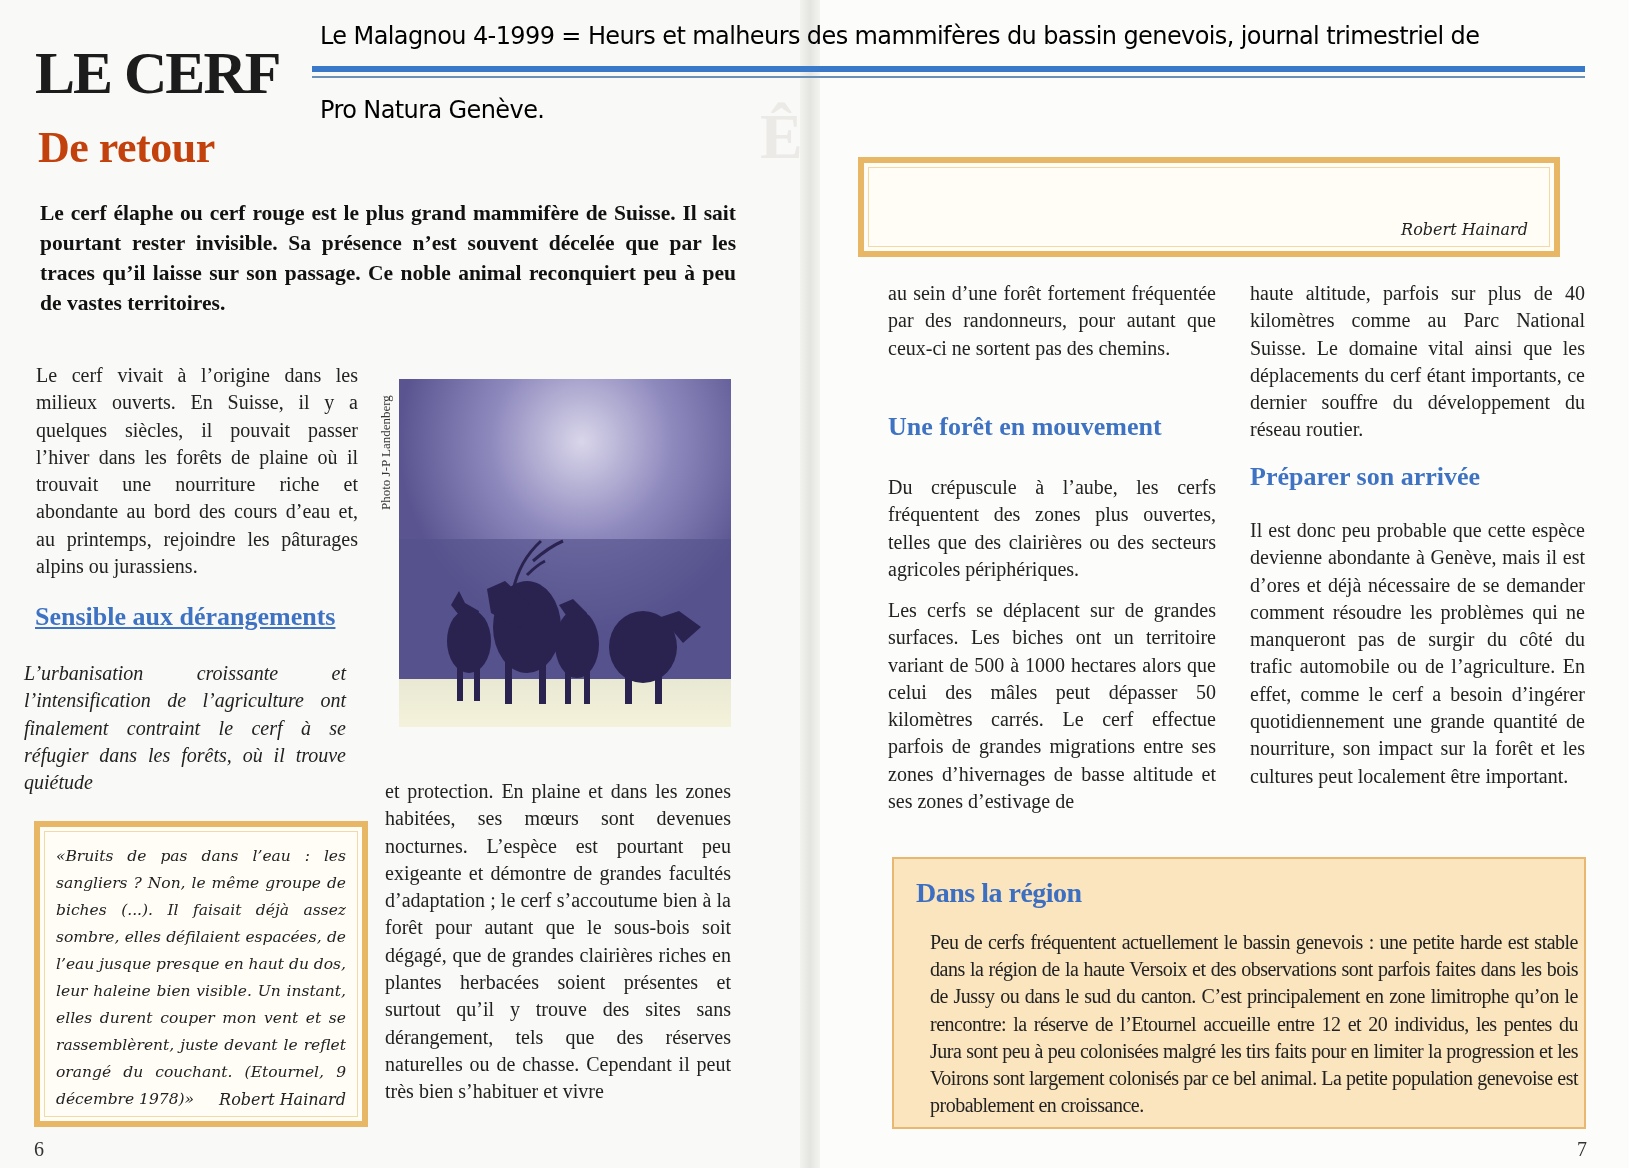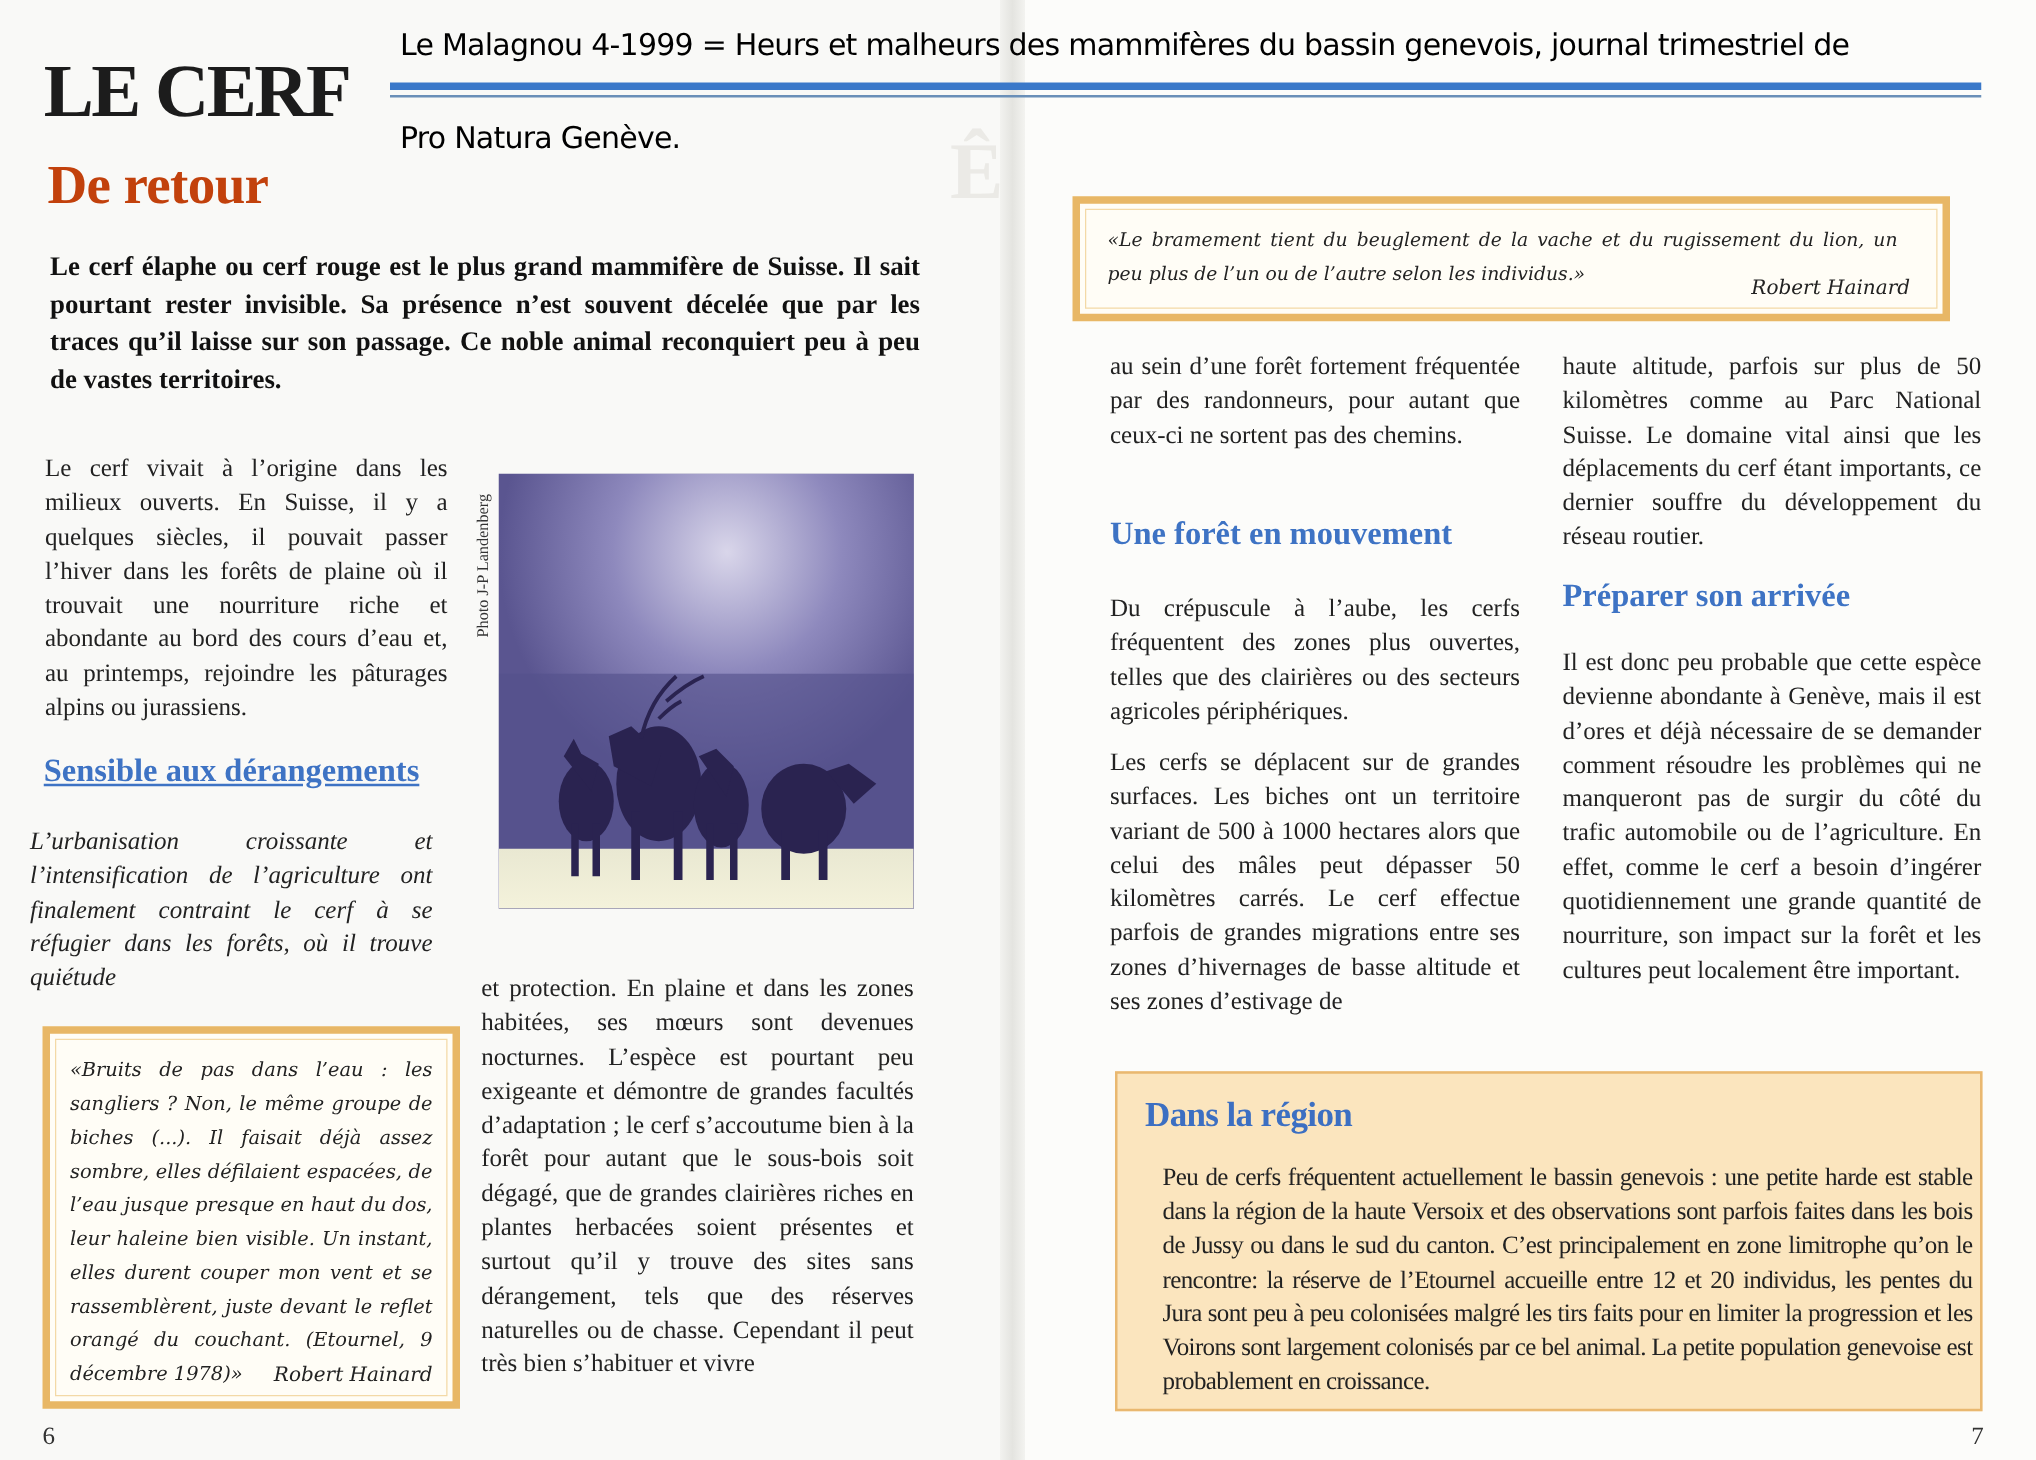--- a/index.html
+++ b/index.html
@@ -152,33 +152,32 @@
 <div class="quote-box" style="left:34px;top:821px;width:334px;height:306px;">
   <p class="quote-text" style="position:absolute;left:16px;top:16px;width:290px;font-size:15.5px;line-height:27px;">«Bruits de pas dans l’eau : les sangliers ? Non, le même groupe de biches (...). Il faisait déjà assez sombre, elles défilaient espacées, de l’eau jusque presque en haut du dos, leur haleine bien visible. Un instant, elles durent couper mon vent et se rassemblèrent, juste devant le reflet orangé du couchant. (Etournel, 9 décembre 1978)»</p>
   <p class="quote-author" style="position:absolute;right:16px;bottom:12px;font-size:16px;">Robert Hainard</p>
 </div>
 
 <p class="body-text" style="left:385px;top:778px;width:346px;">et protection. En plaine et dans les zones habitées, ses mœurs sont devenues nocturnes. L’espèce est pourtant peu exigeante et démontre de grandes facultés d’adaptation ; le cerf s’accoutume bien à la forêt pour autant que le sous-bois soit dégagé, que de grandes clairières riches en plantes herbacées soient présentes et surtout qu’il y trouve des sites sans dérangement, tels que des réserves naturelles ou de chasse. Cependant il peut très bien s’habituer et vivre</p>
 
 <p class="page-num" style="left:34px;top:1138px;">6</p>
 
 <div class="quote-box" style="left:858px;top:157px;width:702px;height:100px;">
-  <p class="quote-text" style="position:absolute;left:22px;top:16px;width:632px;font-size:15px;line-height:27px;">«Le bramement tient du beuglement de la vache et du rugissement du lion, un peu plus de l’un ou de l’autre selon les individus.»</p>
   <p class="quote-author" style="position:absolute;right:26px;bottom:12px;font-size:16px;">Robert Hainard</p>
 </div>
 
 <p class="body-text" style="left:888px;top:280px;width:328px;">au sein d’une forêt fortement fréquentée par des randonneurs, pour autant que ceux-ci ne sortent pas des chemins.</p>
 
 <h3 class="section-head" style="left:888px;top:412px;font-size:26px;">Une forêt en mouvement</h3>
 
 <p class="body-text" style="left:888px;top:474px;width:328px;">Du crépuscule à l’aube, les cerfs fréquentent des zones plus ouvertes, telles que des clairières ou des secteurs agricoles périphériques.</p>
 
 <p class="body-text" style="left:888px;top:597px;width:328px;">Les cerfs se déplacent sur de grandes surfaces. Les biches ont un territoire variant de 500 à 1000 hectares alors que celui des mâles peut dépasser 50 kilomètres carrés. Le cerf effectue parfois de grandes migrations entre ses zones d’hivernages de basse altitude et ses zones d’estivage de</p>
 
-<p class="body-text" style="left:1250px;top:280px;width:335px;">haute altitude, parfois sur plus de 50 kilomètres comme au Parc National Suisse. Le domaine vital ainsi que les déplacements du cerf étant importants, ce dernier souffre du développement du réseau routier.</p>
+<p class="body-text" style="left:1250px;top:280px;width:335px;">haute altitude, parfois sur plus de 40 kilomètres comme au Parc National Suisse. Le domaine vital ainsi que les déplacements du cerf étant importants, ce dernier souffre du développement du réseau routier.</p>
 
 <h3 class="section-head" style="left:1250px;top:462px;font-size:26px;">Préparer son arrivée</h3>
 
 <p class="body-text" style="left:1250px;top:517px;width:335px;">Il est donc peu probable que cette espèce devienne abondante à Genève, mais il est d’ores et déjà nécessaire de se demander comment résoudre les problèmes qui ne manqueront pas de surgir du côté du trafic automobile ou de l’agriculture. En effet, comme le cerf a besoin d’ingérer quotidiennement une grande quantité de nourriture, son impact sur la forêt et les cultures peut localement être important.</p>
 
 <div class="region-box">
   <h3 class="region-title">Dans la région</h3>
   <p class="region-text">Peu de cerfs fréquentent actuellement le bassin genevois : une petite harde est stable dans la région de la haute Versoix et des observations sont parfois faites dans les bois de Jussy ou dans le sud du canton. C’est principalement en zone limitrophe qu’on le rencontre: la réserve de l’Etournel accueille entre 12 et 20 individus, les pentes du Jura sont peu à peu colonisées malgré les tirs faits pour en limiter la progression et les Voirons sont largement colonisés par ce bel animal. La petite population genevoise est probablement en croissance.</p>
 </div>
 

